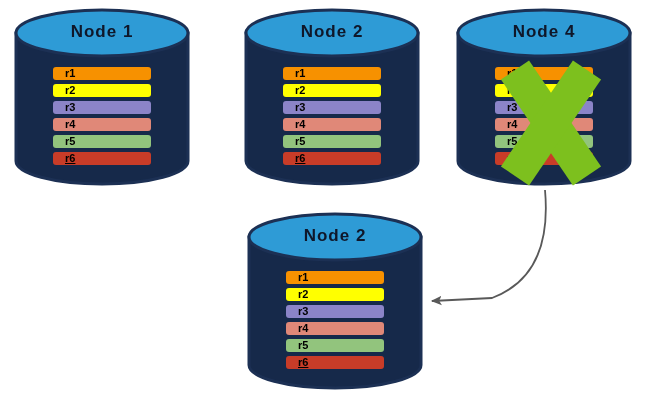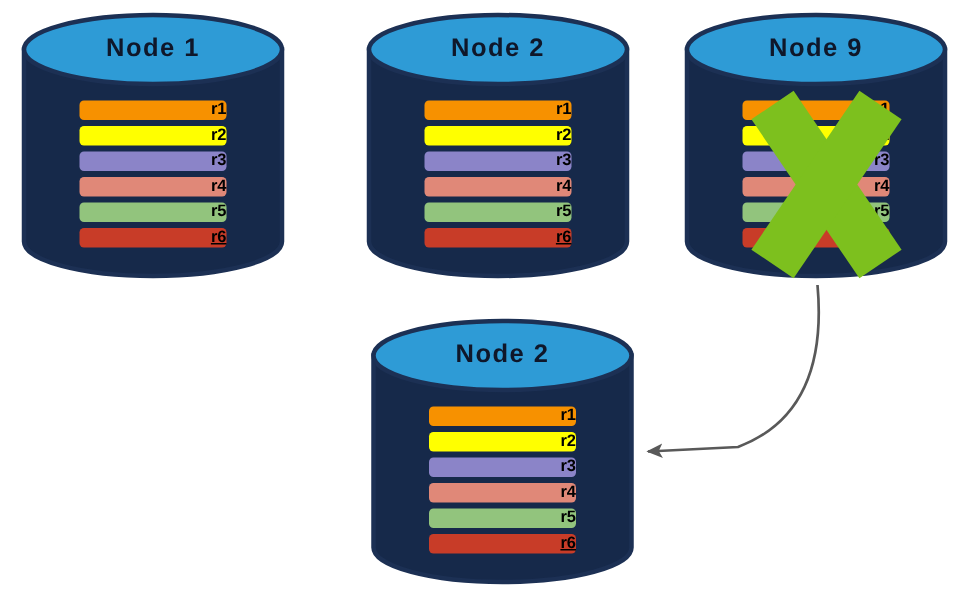--- a/index.html
+++ b/index.html
@@ -44,26 +44,27 @@
     position: absolute;
     left: 0;
     width: 100%;
     box-sizing: border-box;
   }
   .row-bar {
     position: relative;
     height: 13px;
     margin-bottom: 4px;
     border-radius: 3px;
-    text-align: right;
+    text-align: left;
     font-size: 11px;
     font-weight: bold;
     color: #000000;
     line-height: 13px;
     font-family: "Liberation Sans", sans-serif;
+    padding-left: 12px;
   }
   .row-bar:last-child {
     margin-bottom: 0;
     text-decoration: underline;
   }
 
   
   .x-mark {
     position: absolute;
     pointer-events: none;
@@ -113,21 +114,21 @@
           <div class="row-bar" style="background: rgb(224, 136, 120);">r4</div>
           <div class="row-bar" style="background: rgb(146, 196, 125);">r5</div>
           <div class="row-bar" style="background: rgb(200, 60, 40);">r6</div>
         </div>
       </div>
       <div class="node" style="left: 456px; top: 8px; width: 176px; height: 178px;">
         <svg class="node-svg" width="176" height="178" viewBox="0 0 176 178">
           <path d="M 2,25 L 2,153 A 86,23 0 0 0 174,153 L 174,25 Z" fill="#16294A" stroke="#1C3054" stroke-width="3"></path>
           <ellipse cx="88" cy="25" rx="86" ry="23" fill="#2E9BD6" stroke="#1C3054" stroke-width="3"></ellipse>
         </svg>
-        <div class="node-title" style="top: 14px;">Node  9</div>
+        <div class="node-title" style="top: 14px;">Node  4</div>
         <div class="rows" style="top: 59px; padding-left: 39px; padding-right: 39px;">
           <div class="row-bar" style="background: rgb(247, 145, 0);">r1</div>
           <div class="row-bar" style="background: rgb(255, 255, 0);">r2</div>
           <div class="row-bar" style="background: rgb(139, 132, 200);">r3</div>
           <div class="row-bar" style="background: rgb(224, 136, 120);">r4</div>
           <div class="row-bar" style="background: rgb(146, 196, 125);">r5</div>
           <div class="row-bar" style="background: rgb(200, 60, 40);">r6</div>
         </div>
         <svg class="x-mark" width="112" height="138" viewBox="0 0 112 138" style="left: 39px; top: 46px;">
           <line x1="20" y1="16" x2="92" y2="122" stroke="#7DC01E" stroke-width="34" stroke-linecap="butt"></line>

